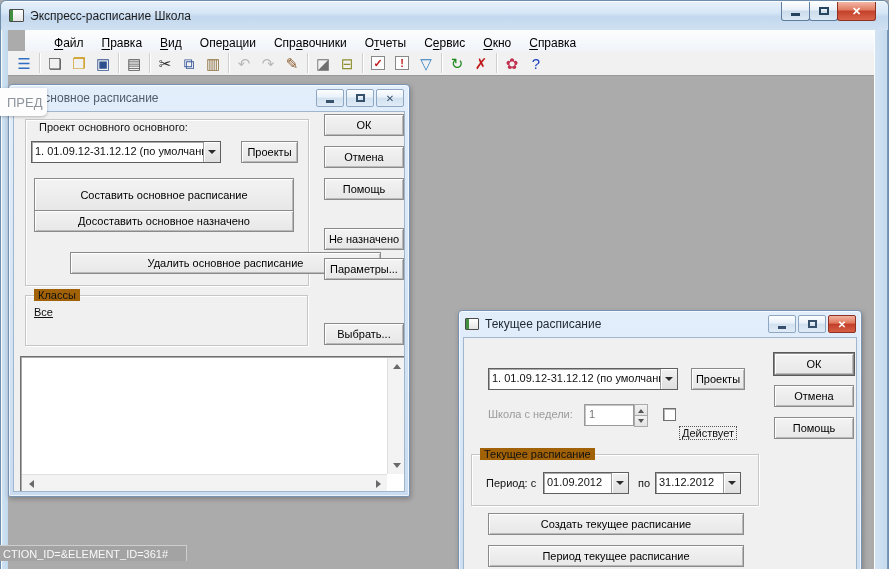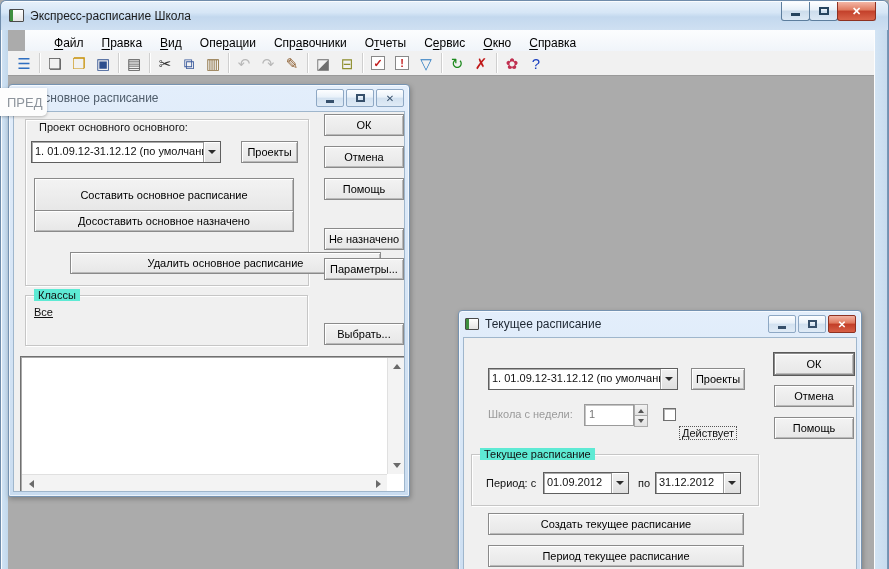--- a/index.html
+++ b/index.html
@@ -67,21 +67,21 @@
   .g-restore { width:9px; height:8px; border:2px solid #37506b; }
   .dlg-client { position:absolute; left:4px; right:4px; top:26px; bottom:4px;
     background:#f0f0f0; border:1px solid #9fb6cc; overflow:hidden; }
 
   
   .btn { position:absolute; background:linear-gradient(180deg,#f3f3f3,#e7e7e7);
     border:1px solid #8a8a8a; box-shadow: inset 1px 1px 0 #ffffff, inset -1px -1px 0 #b9b9b9;
     display:flex; align-items:center; justify-content:center; font-size:11px; color:#000; }
   .btn.default { box-shadow: inset 1px 1px 0 #ffffff, inset -1px -1px 0 #b9b9b9, 0 0 0 1px #5a5a5a; }
   .group { position:absolute; border:1px solid #c6c6c6; box-shadow: 1px 1px 0 #ffffff, inset 1px 1px 0 #ffffff; }
-  .group-label { position:absolute; top:-7px; left:8px; background:#5eead4; padding:0 4px; font-size:11px; }
+  .group-label { position:absolute; top:-7px; left:8px; background:#a16207; padding:0 4px; font-size:11px; }
   .lbl { position:absolute; font-size:11px; white-space:nowrap; }
   .combo { position:absolute; height:22px; display:flex; background:#fff;
     border:1px solid #5f5f5f; box-shadow: inset 1px 1px 0 #a9a9a9; }
   .combo-text { flex:1; overflow:hidden; white-space:nowrap; padding:3px 2px 0 3px; font-size:11px; }
   .combo-arrow { width:17px; background:linear-gradient(180deg,#f2f2f2,#dfdfdf); border-left:1px solid #9a9a9a;
     box-shadow: inset 1px 1px 0 #fff; display:flex; align-items:center; justify-content:center; }
   .tri-down { width:0; height:0; border:4px solid transparent; border-top:4px solid #2b2b2b; margin-top:4px; }
   .tri-up-s { width:0; height:0; border:3px solid transparent; border-bottom:4px solid #555; margin-bottom:2px; }
   .tri-down-s { width:0; height:0; border:3px solid transparent; border-top:4px solid #555; margin-top:2px; }
   .listbox { position:absolute; background:#fff; border:1px solid #707070; box-shadow: inset 1px 1px 0 #a9a9a9; }
@@ -350,14 +350,15 @@
       <div class="btn" style="left:24px; top:175px; width:256px; height:22px;">Создать текущее расписание</div>
       <div class="btn" style="left:24px; top:207px; width:256px; height:22px;">Период текущее расписание</div>
 
       <div class="btn default" style="left:310px; top:15px; width:80px; height:22px;">ОК</div>
       <div class="btn" style="left:310px; top:47px; width:80px; height:22px;">Отмена</div>
       <div class="btn" style="left:310px; top:79px; width:80px; height:22px;">Помощь</div>
     </div>
   </div>
 
   <div class="pred-box">ПРЕД</div>
+  <div class="status-box">CTION_ID=&amp;ELEMENT_ID=361#</div>
 
 </div>
 
 </body></html>

